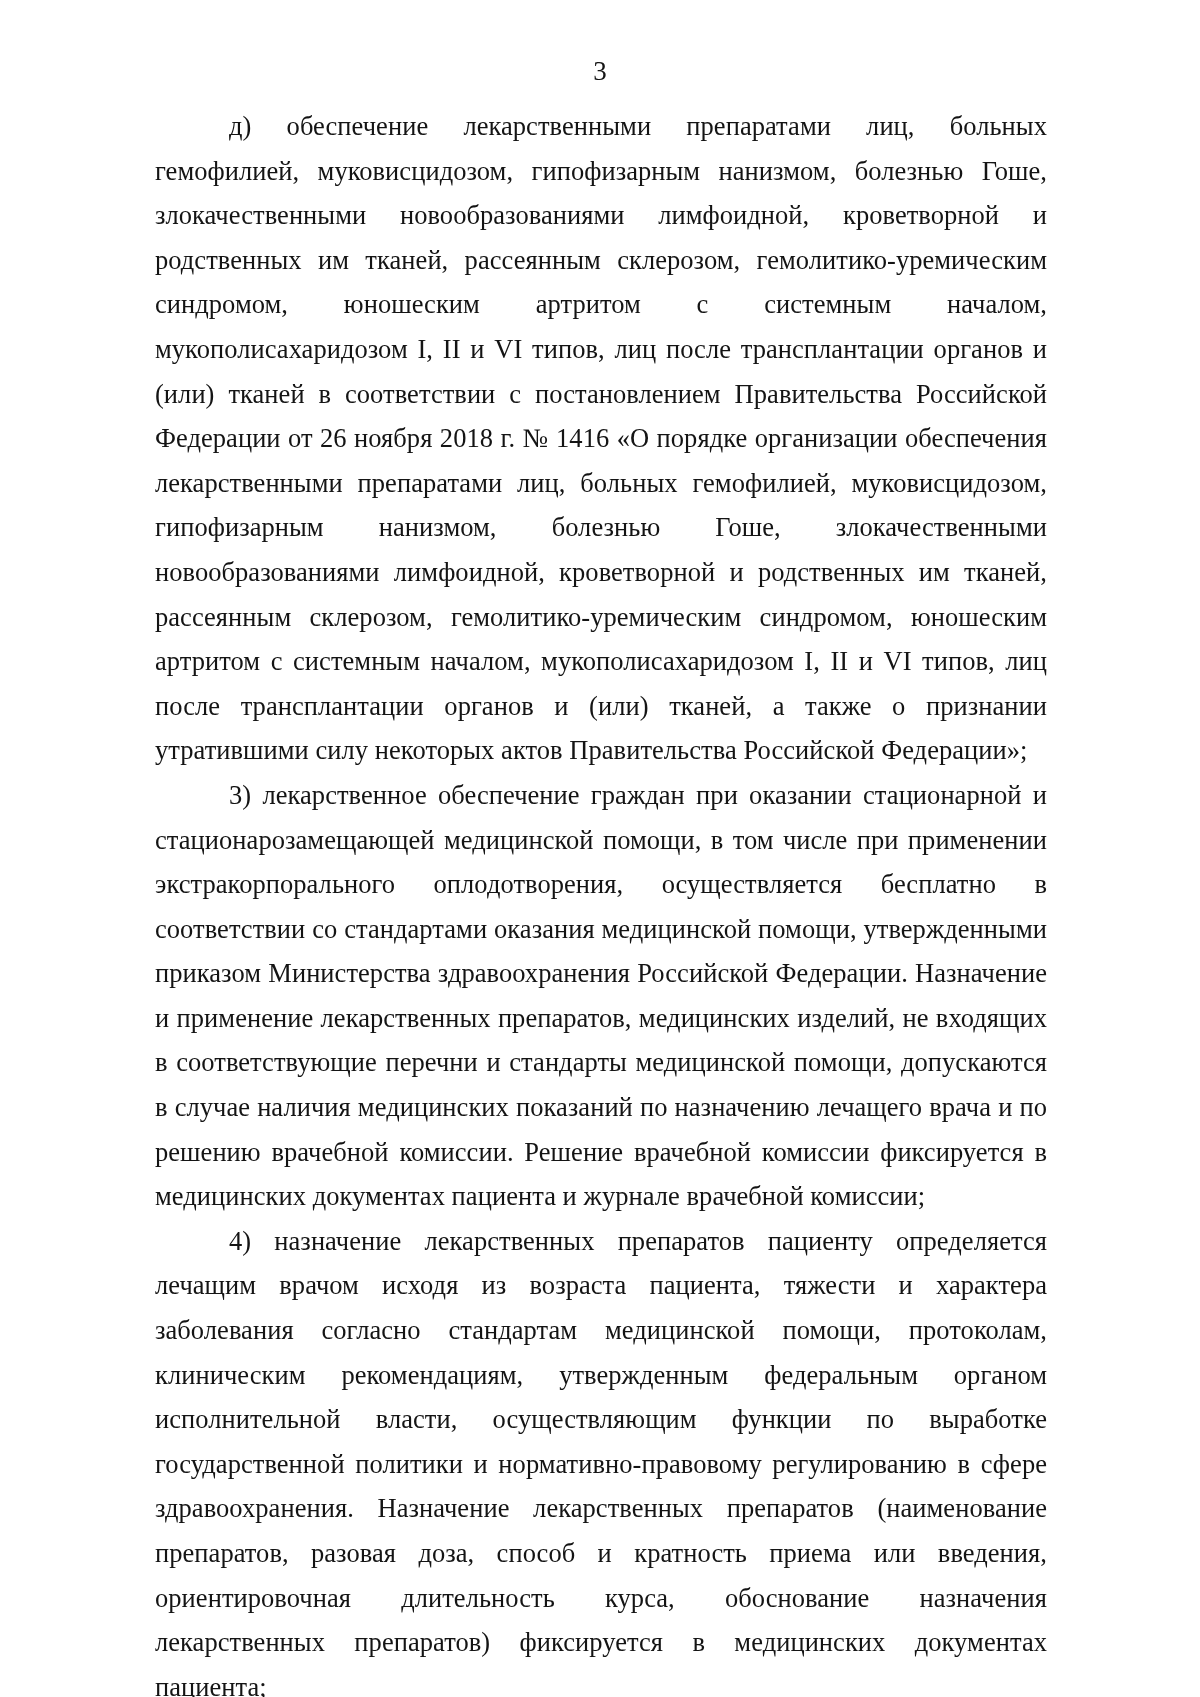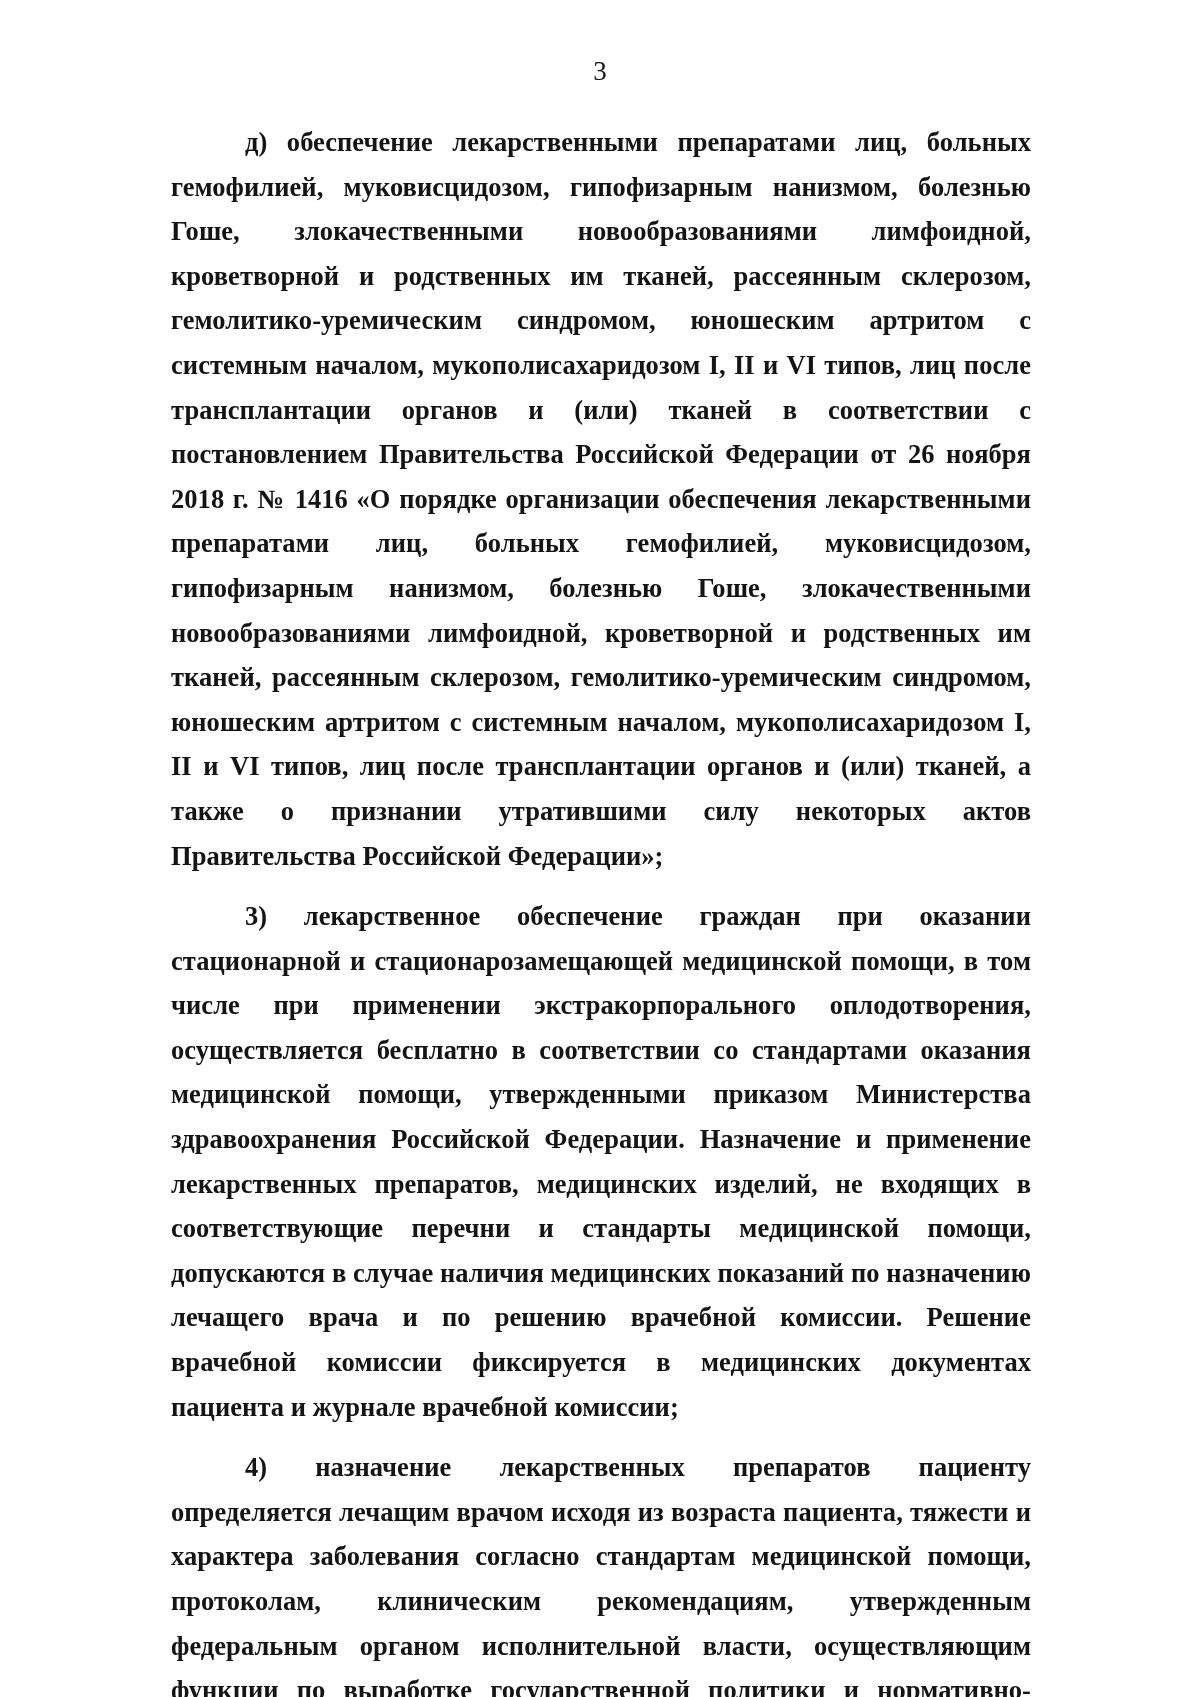--- a/index.html
+++ b/index.html
@@ -36,28 +36,27 @@
     left: 155px;
     width: 892px;
     font-size: 26.5px;
     line-height: 44.6px;
     text-align: justify;
     text-justify: inter-word;
     color: #141414;
     letter-spacing: 0.05px;
   }
   .body-text p {
-    margin: 16px;
+    margin: 0;
     padding: 0;
     text-indent: 74px;
     text-align: justify;
     text-justify: inter-word;
     
     hyphens: none;
-    font-weight: bold;
   }
 </style>
 </head>
 <body>
 
 <div class="page">
 
   <div class="page-number">3</div>
 
   <div class="body-text">

